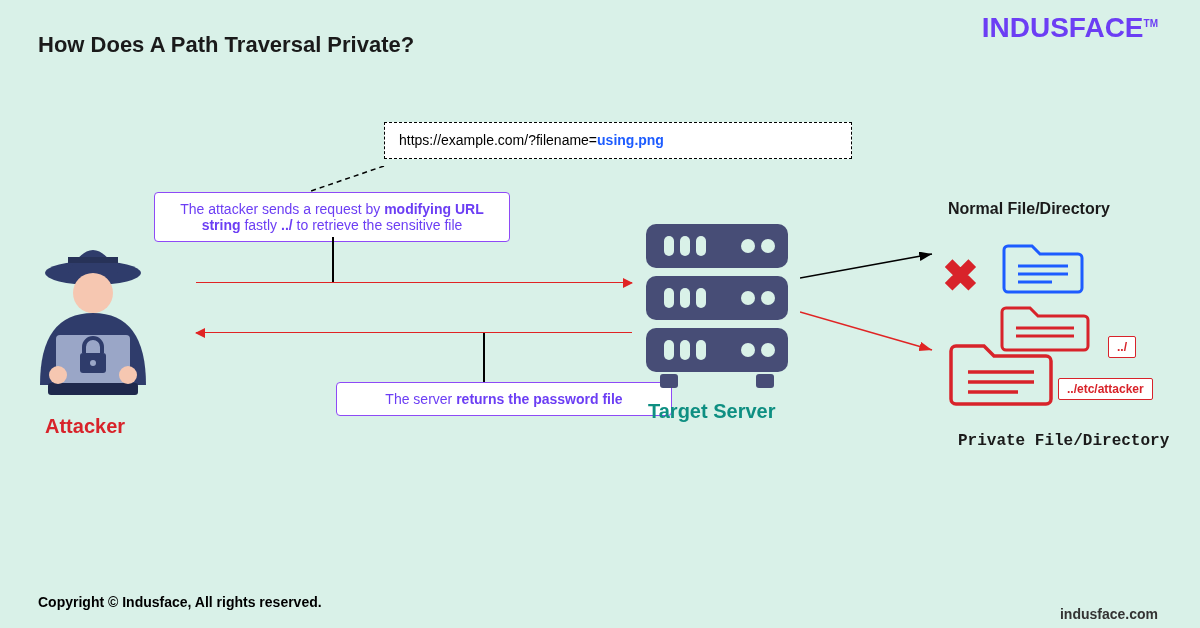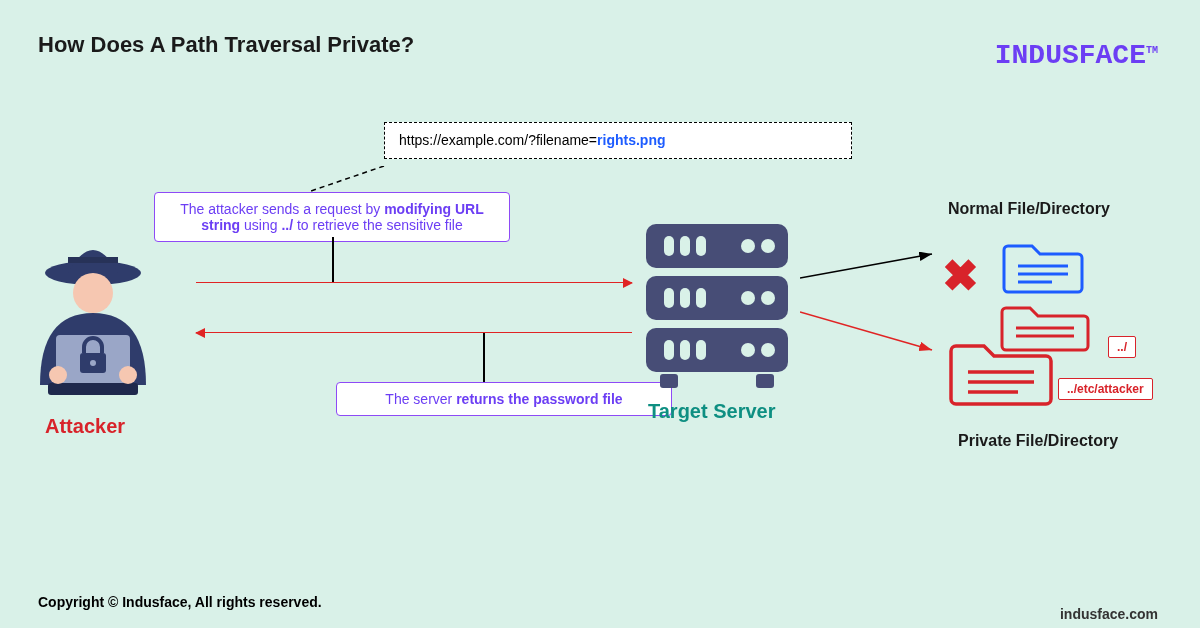--- a/index.html
+++ b/index.html
@@ -14,27 +14,27 @@
   .title {
     position: absolute;
     top: 32px;
     left: 38px;
     font-size: 22px;
     font-weight: 800;
     color: #1a1a1a;
   }
   .brand {
     position: absolute;
-    top: 40px;
+    top: 12px;
     right: 42px;
     font-size: 28px;
     font-weight: 900;
     letter-spacing: 0px;
     color: #6c3ef4;
-    font-family: Liberation Mono, monospace;
+    font-family: Liberation Sans, sans-serif;
   }
   .brand sup { font-size: 10px; vertical-align: super; color: #6c3ef4; }
   
   .attacker-fig {
     position: absolute;
     left: 18px;
     top: 235px;
     width: 150px;
     height: 170px;
   }
@@ -112,21 +112,21 @@
     color: #0e8f82;
   }
   .file-label-top {
     position: absolute;
     left: 948px; top: 200px;
     font-weight: 800; font-size: 16px; color: #1a1a1a;
   }
   .file-label-bot {
     position: absolute;
     left: 958px; top: 432px;
-    font-weight: 800; font-size: 16px; color: #1a1a1a;
+    font-weight: 800; font-size: 16px; color: #1a1a1a; font-family: Liberation Mono, monospace;
   }
   .cross {
     position: absolute;
     left: 942px; top: 250px;
     font-size: 44px; font-weight: 900; color: #d8232a;
   }
   .path-chip {
     position: absolute;
     background: #fff;
     border: 1px solid #d8232a;
@@ -177,30 +177,30 @@
     <path d="M66 118 v-6 a9 9 0 0 1 18 0 v6" fill="none" stroke="#2f3c6b" stroke-width="4"></path>
 
     <circle cx="40" cy="140" r="9" fill="#f6c7b1"></circle>
     <circle cx="110" cy="140" r="9" fill="#f6c7b1"></circle>
   </svg>
 </div>
 <div class="attacker-label">Attacker</div>
 
 <div class="url-box">
   <div>
-    <span>https://example.com/?filename=</span><span class="blue">rights.png</span>
+    <span>https://example.com/?filename=</span><span class="blue">using.png</span>
   </div>
 </div>
 
 <svg class="diag-arrow" style="left:308px; top:166px;" width="80" height="30">
   <path d="M76 0 L0 26" stroke="#000" stroke-width="1.5" stroke-dasharray="5,4" fill="none"></path>
 </svg>
 
 <div id="pb1" class="purple-box">
-  <span>The attacker sends a request by </span><b>modifying URL string</b><span> using </span><b>../</b><span> to retrieve the sensitive file</span>
+  <span>The attacker sends a request by </span><b>modifying URL string</b><span> fastly </span><b>../</b><span> to retrieve the sensitive file</span>
 </div>
 
 <div class="stroke-line" style="left:332px; top:237px; width:1.5px; height:45px;"></div>
 
 <div class="arrow red right" style="left:196px; top:282px; width:436px;"></div>
 
 <div class="arrow red left" style="left:196px; top:332px; width:436px;"></div>
 
 <div class="stroke-line" style="left:483px; top:333px; width:1.5px; height:49px;"></div>
 

